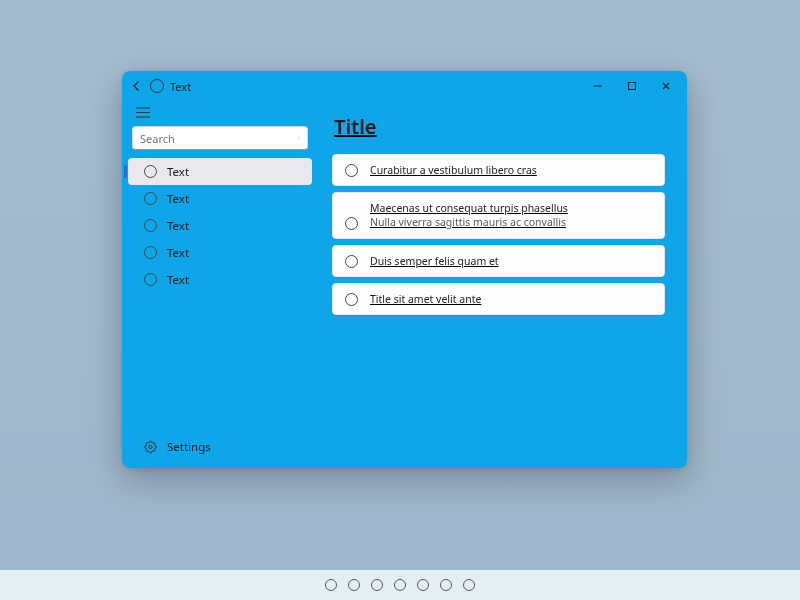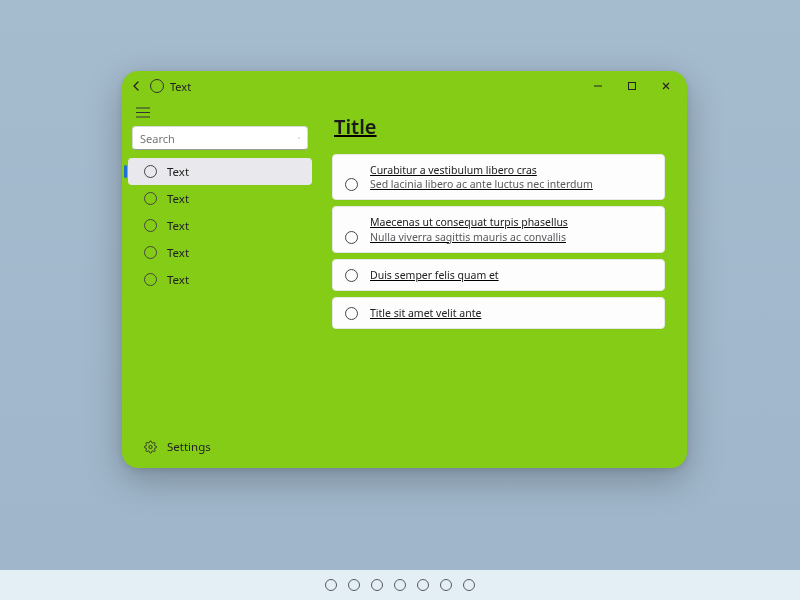--- a/index.html
+++ b/index.html
@@ -5,22 +5,22 @@
   * { margin: 0; padding: 0; box-sizing: border-box; font-family: "Segoe UI", system-ui, sans-serif; }
   body {
     width: 800px; height: 600px;
     background: linear-gradient(#a5bbce 0%, #a0b7cb 90%, #a0b7cb 90%);
     position: relative; overflow: hidden;
   }
   .window {
     position: absolute;
     left: 122px; top: 71px;
     width: 565px; height: 397px;
-    background: #84cc16;
-    border-radius: 16px;
+    background: #0ea5e9;
+    border-radius: 8px;
     box-shadow: 0 12px 36px rgba(0,0,0,0.25), 0 2px 6px rgba(0,0,0,0.1);
     display: flex; flex-direction: column;
     overflow: hidden;
   }
   .titlebar {
     height: 30px;
     display: flex; align-items: center;
     padding: 0 4px;
     font-size: 11px;
     color: #333;
@@ -211,21 +211,20 @@
       </div>
     </div>
 
     <div class="content">
       <div class="page-title">Title</div>
       <div id="cards">
           <div class="card">
             <span class="card-ico"></span>
             <div class="card-text">
               <div>Curabitur a vestibulum libero cras</div>
-              <div class="sub">Sed lacinia libero ac ante luctus nec interdum</div>
             </div>
           </div>
           <div class="card">
             <span class="card-ico"></span>
             <div class="card-text">
               <div>Maecenas ut consequat turpis phasellus</div>
               <div class="sub">Nulla viverra sagittis mauris ac convallis</div>
             </div>
           </div>
           <div class="card">

